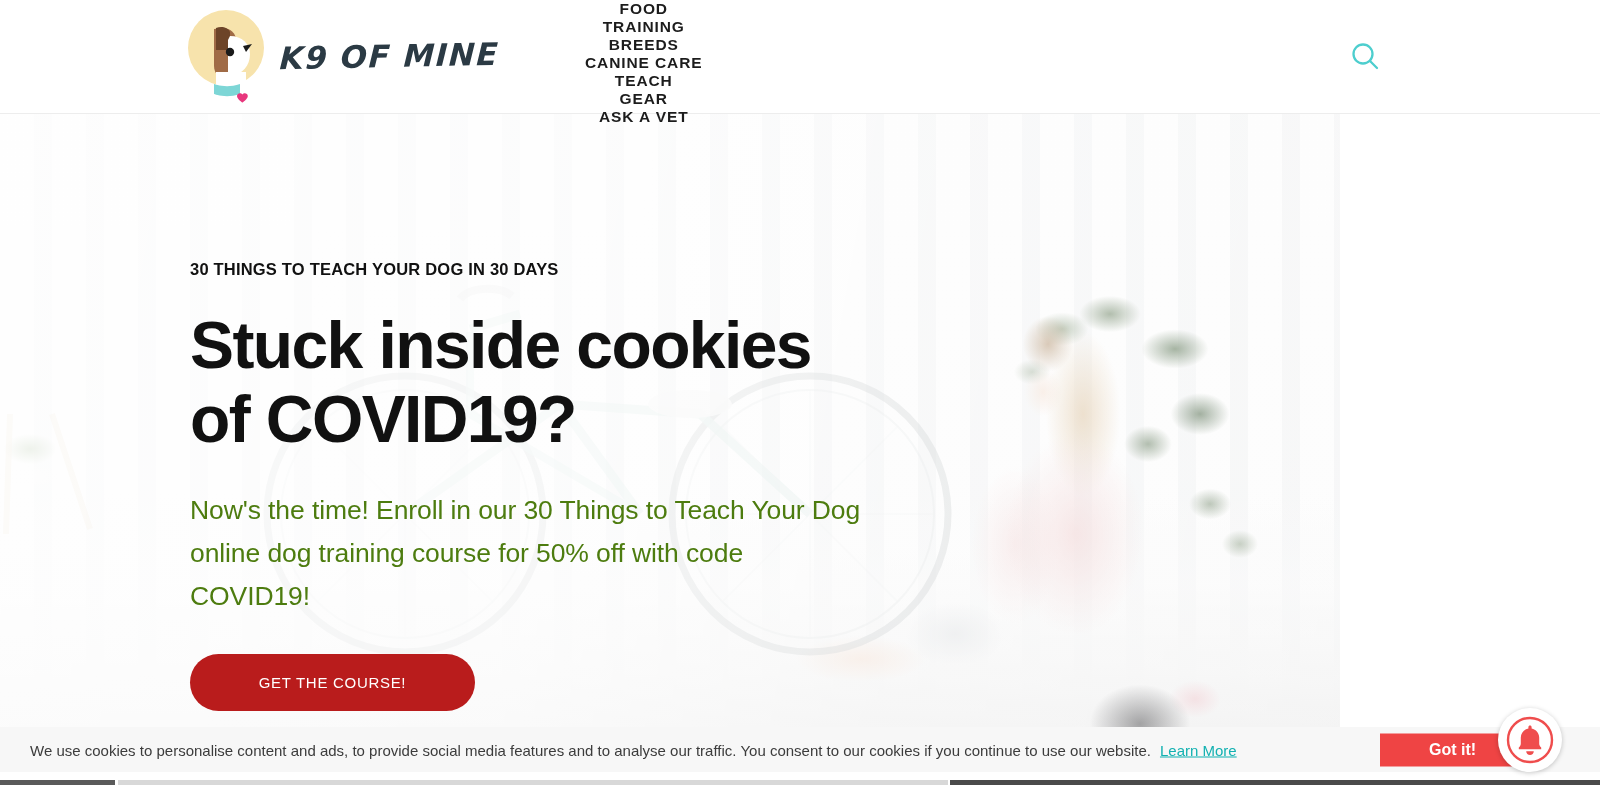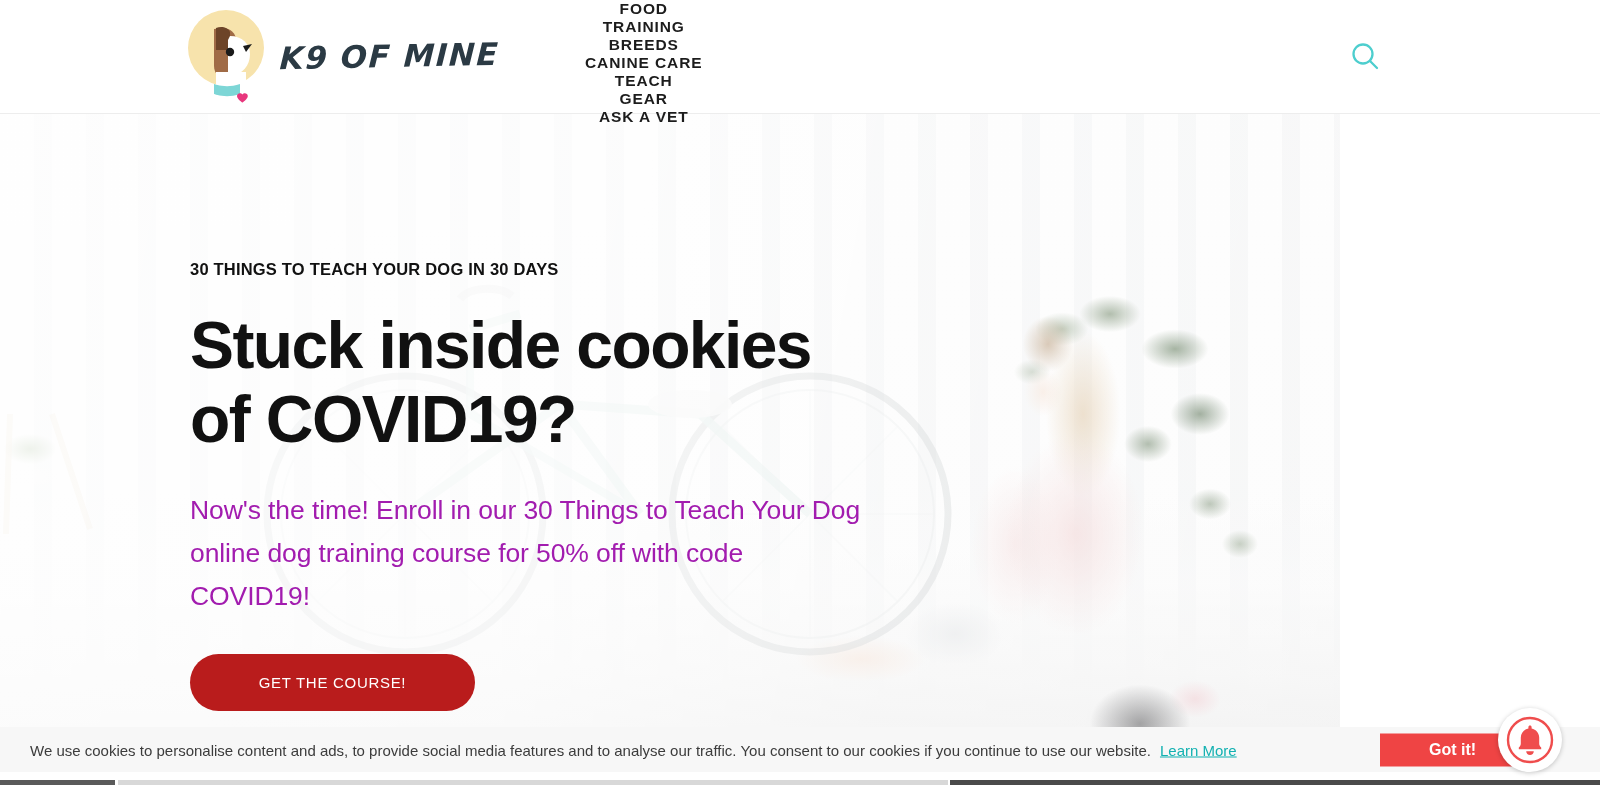--- a/index.html
+++ b/index.html
@@ -150,21 +150,21 @@
     letter-spacing: -1.6px;
     color: #111111;
     margin-bottom: 32px;
     max-width: 680px;
   }
   .subhead {
     font-family: "Liberation Sans", sans-serif;
     font-size: 26.5px;
     font-weight: 400;
     line-height: 1.62;
-    color: #a21caf;
+    color: #4d7c0f;
     letter-spacing: -0.1px;
     max-width: 680px;
     margin-bottom: 36px;
   }
   .cta {
     display: inline-flex; align-items: center; justify-content: center;
     width: 285px; height: 57px;
     background: #b91c1c;
     color: #ffffff;
     border: none; border-radius: 30px;

